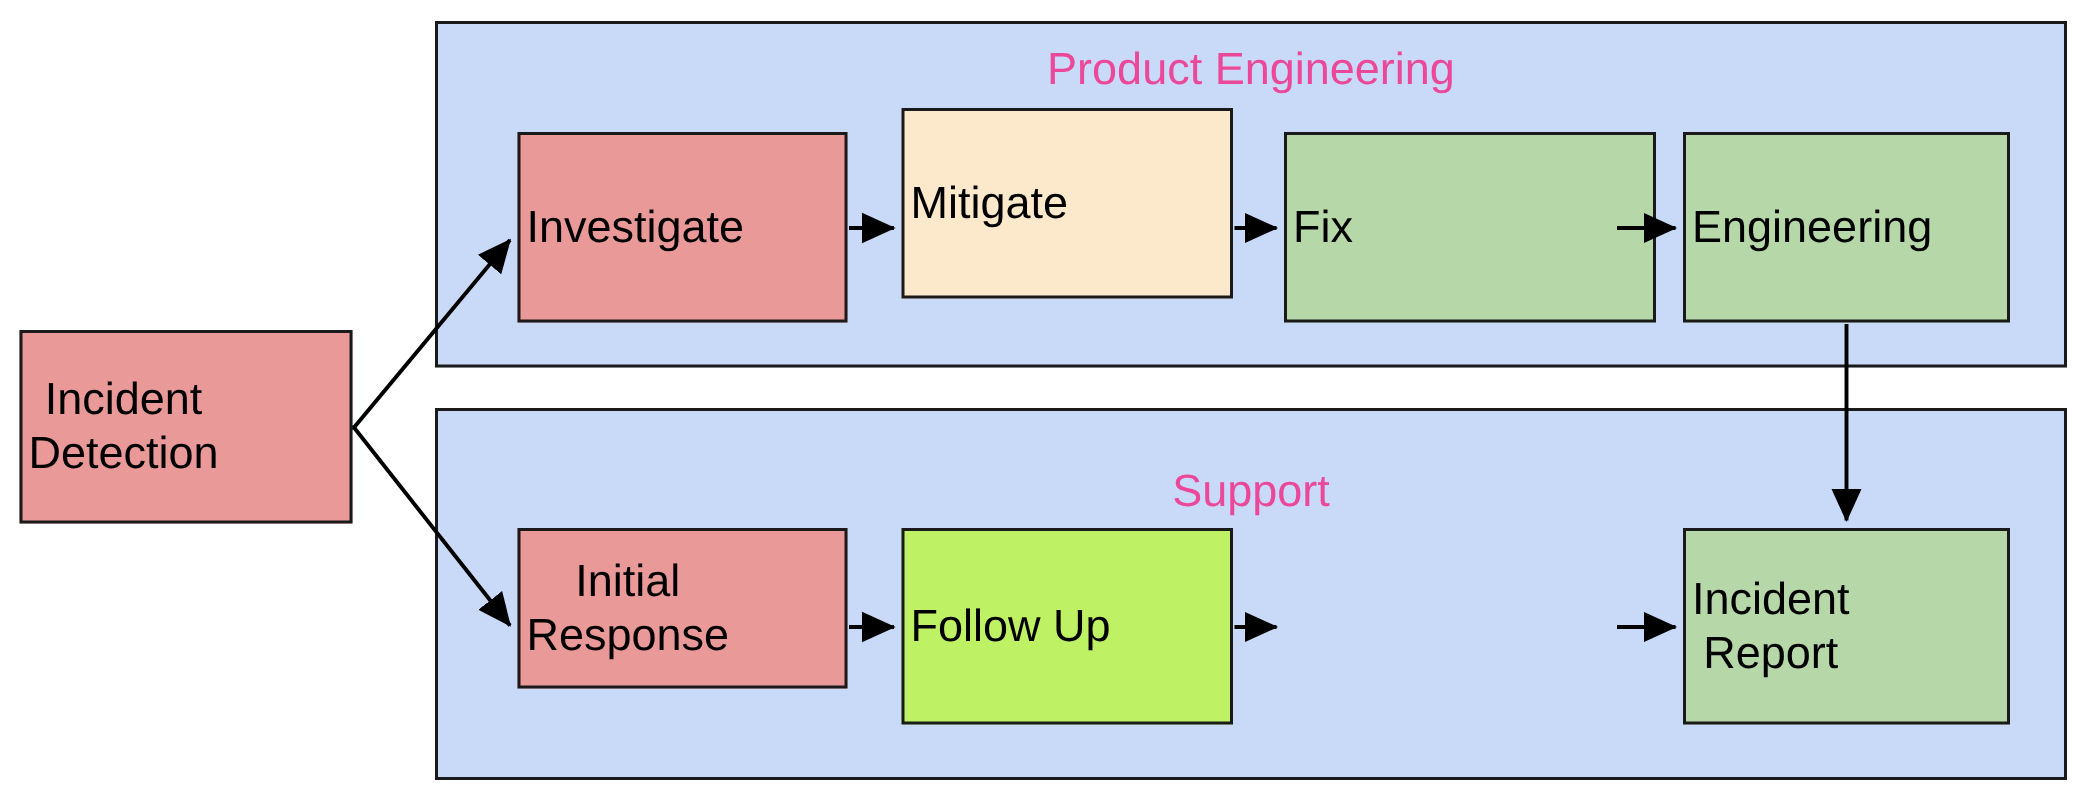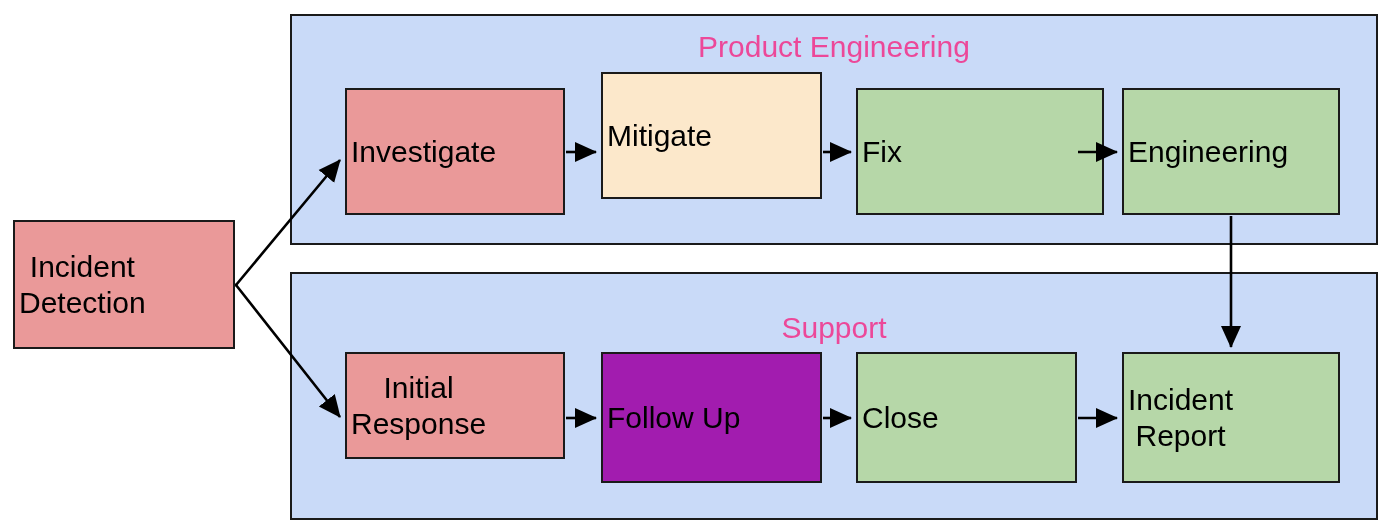--- a/index.html
+++ b/index.html
@@ -96,25 +96,22 @@
     <span class="node-label">Fix</span>
   </div>
   <div class="node fill-green" id="node-0-3" style="left: 1122px; top: 88px; width: 218px; height: 127px; background: rgb(182, 215, 168); border-color: rgb(26, 26, 26);">
     <span class="node-label">Engineering</span>
   </div>
 
   <div class="node fill-red" id="node-1-0" style="left: 345px; top: 352px; width: 220px; height: 107px; background: rgb(234, 153, 153); border-color: rgb(26, 26, 26);">
     <span class="node-label">Initial
 Response</span>
   </div>
-  <div class="node fill-yellow" id="node-1-1" style="left: 601px; top: 352px; width: 221px; height: 131px; background: #a21caf; border-color: rgb(26, 26, 26);">
+  <div class="node fill-yellow" id="node-1-1" style="left: 601px; top: 352px; width: 221px; height: 131px; background: #bef264; border-color: rgb(26, 26, 26);">
     <span class="node-label">Follow Up</span>
-  </div>
-  <div class="node fill-green" id="node-1-2" style="left: 856px; top: 352px; width: 221px; height: 131px; background: rgb(182, 215, 168); border-color: rgb(26, 26, 26);">
-    <span class="node-label">Close</span>
   </div>
   <div class="node fill-green" id="node-1-3" style="left: 1122px; top: 352px; width: 218px; height: 131px; background: rgb(182, 215, 168); border-color: rgb(26, 26, 26);">
     <span class="node-label">Incident
 Report</span>
   </div>
 
   <svg id="connectors" viewBox="0 0 1386 526">
     <defs>
       <marker id="arrowhead" markerWidth="9" markerHeight="9" refX="8.2" refY="4.5" orient="auto" markerUnits="strokeWidth">
         <path d="M0,0.6 L8.6,4.5 L0,8.4 z" fill="#000000"></path>

